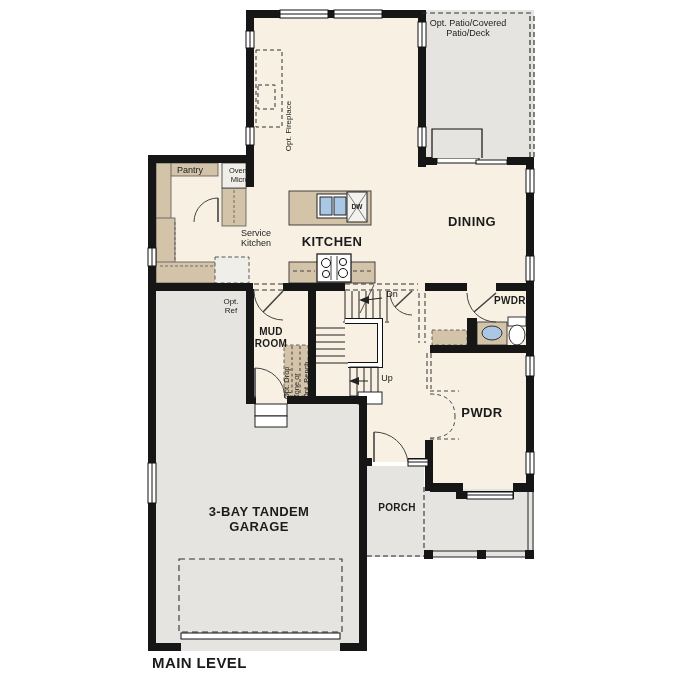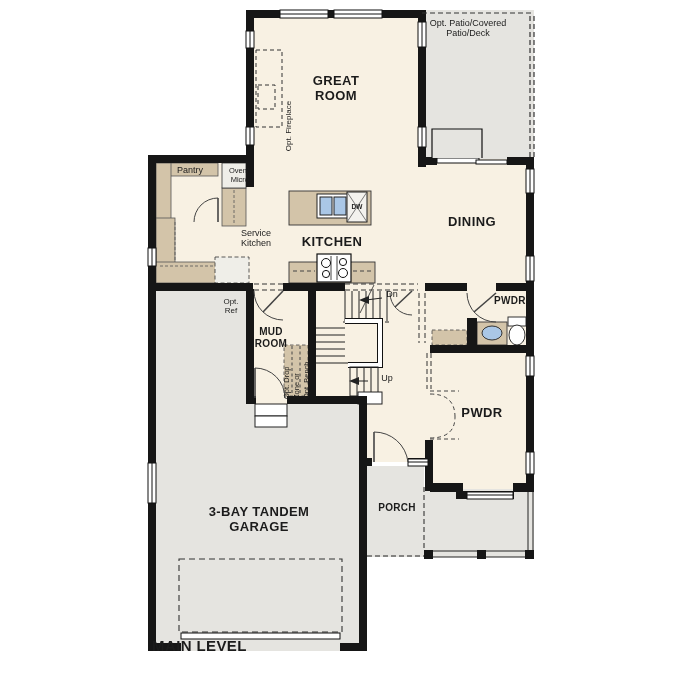--- a/index.html
+++ b/index.html
@@ -13,21 +13,21 @@
   .b15{font-weight:bold;font-size:15px;letter-spacing:.4px;}
   .s9{font-size:9px;}
   .s8{font-size:8px;margin-top:36px;}
   .s75{font-size:7.5px;}
   .s65{font-size:6.5px;font-weight:bold;}
   .vert{writing-mode:vertical-rl;transform:translate(-50%,-50%) rotate(180deg);}
   .dropzone{position:absolute;left:283px;top:343px;width:27px;height:56px;display:flex;
             justify-content:space-between;}
   .dropzone span{writing-mode:vertical-rl;transform:rotate(180deg);font-size:7.5px;
                  color:#1b1b1b;line-height:1;}
-  .main-title{position:absolute;left:152px;top:637px;transform:none;text-align:right;}
+  .main-title{position:absolute;left:152px;top:654px;transform:none;text-align:right;}
 </style>
 </head>
 <body>
 
 <div id="canvas">
 
 <svg id="plan-svg" width="687" height="687" viewBox="0 0 687 687">
 
   <g>
     <rect x="152" y="290" width="215" height="361" fill="#E5E4E0"></rect>
@@ -248,21 +248,20 @@
     <line x1="367" y1="556" x2="424" y2="556" stroke-dasharray="5 3"></line>
     <line x1="424" y1="487" x2="424" y2="550" stroke-dasharray="5 3"></line>
   </g>
 
   <g>
     <rect x="179" y="559" width="163" height="73" fill="none" stroke="#333" stroke-width="1.1" stroke-dasharray="6 4"></rect>
     <rect x="181" y="633" width="159" height="6" fill="#fff" stroke="#111" stroke-width="1"></rect>
   </g>
 </svg>
 
-  <div class="lbl b13" style="left:336px;top:89px;width:84px;">GREAT ROOM</div>
   <div class="lbl s9" style="left:468px;top:28px;width:92px;">Opt. Patio/Covered Patio/Deck</div>
   <div class="lbl b13" style="left:472px;top:222px;width:90px;">DINING</div>
   <div class="lbl b13" style="left:332px;top:242px;width:90px;">KITCHEN</div>
   <div class="lbl s9" style="left:190px;top:170px;width:60px;">Pantry</div>
   <div class="lbl s9" style="left:212px;top:238px;width:46px;margin-left:44px;">Service Kitchen</div>
   <div class="lbl b11" style="left:271px;top:337px;width:52px;">MUD ROOM</div>
   <div class="lbl b11" style="left:510px;top:301px;width:50px;">PWDR</div>
   <div class="lbl b13" style="left:482px;top:413px;width:60px;">PWDR</div>
   <div class="lbl b11" style="left:397px;top:508px;width:56px;">PORCH</div>
   <div class="lbl b13" style="left:259px;top:520px;width:120px;">3-BAY TANDEM GARAGE</div>

